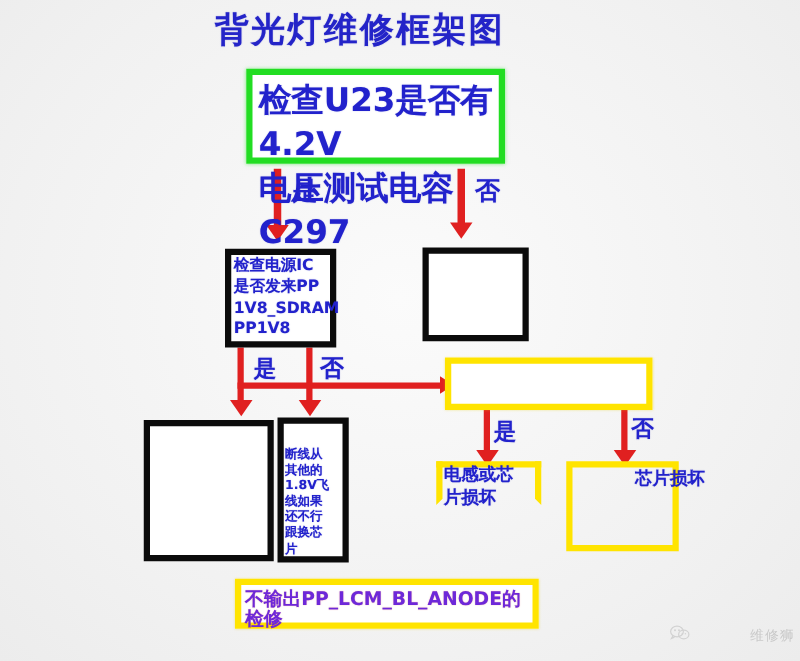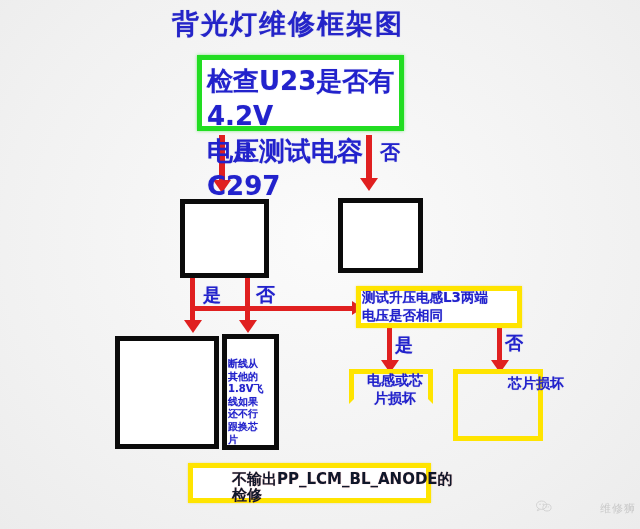--- a/index.html
+++ b/index.html
@@ -54,23 +54,22 @@
 
   .txt{
     position:absolute;
     color:#2222cc;
     font-weight:bold;
     white-space:pre-line;
     line-height:1.06;
     text-shadow:0 0 1px rgba(30,30,190,.35);
   }
   .txt-red{
-    color:#0f172a;
+    color:#6d28d9;
     text-shadow:0 0 1px rgba(220,40,35,.4);
-    margin-left:36px;
   }
   .lbl{
     position:absolute;
     color:#2222cc;
     font-weight:bold;
     text-shadow:0 0 1px rgba(30,30,190,.4);
   }
 
   
   .vline{position:absolute;background:#e02020;}
@@ -127,40 +126,42 @@
 
     <div class="vline" style="left:497px;top:327px;width:5px;height:38px;"></div>
     <div class="ahead" style="left:491px;top:360px;"></div>
   </div>
 
   <div class="node box-green" style="left:197px;top:55px;width:207px;height:76px;"></div>
   <div class="txt" style="left:207px;top:64px;width:192px;font-size:26px;line-height:1.35;letter-spacing:0px;">检查U23是否有4.2V
 电压测试电容 C297</div>
 
   <div class="node box-black" style="left:180px;top:199px;width:89px;height:79px;"></div>
+  <div class="txt" style="left:187px;top:204px;width:80px;font-size:12.5px;line-height:1.34;">检查电源IC
+是否发来PP
+1V8_SDRAM
+PP1V8</div>
 
   <div class="node box-black" style="left:338px;top:198px;width:85px;height:75px;"></div>
 
   <div class="node box-black" style="left:115px;top:336px;width:104px;height:113px;"></div>
 
   <div class="node box-black" style="left:222px;top:334px;width:57px;height:116px;"></div>
   <div class="txt" style="left:228px;top:358px;width:54px;font-size:10px;line-height:1.26;">断线从
 其他的
 1.8V飞
 线如果
 还不行
 跟换芯
 片</div>
 
   <div class="node box-yellow" style="left:356px;top:286px;width:166px;height:42px;"></div>
-  <div class="txt" style="left:362px;top:289px;width:160px;font-size:13.5px;line-height:1.3;">测试升压电感L3两端
-电压是否相同</div>
 
   <div class="node box-yellow-open" style="left:349px;top:369px;width:84px;height:35px;border-bottom-color:transparent;"></div>
-  <div class="txt" style="left:355px;top:372px;width:80px;font-size:14px;line-height:1.25;text-align:center;">电感或芯
+  <div class="txt" style="left:355px;top:372px;width:80px;font-size:14px;line-height:1.25;">电感或芯
 片损坏</div>
 
   <div class="node box-yellow-open" style="left:453px;top:369px;width:90px;height:72px;"></div>
   <div class="txt" style="left:460px;top:375px;width:84px;font-size:14px;line-height:1.25;margin-left:48px;">芯片损坏</div>
 
   <div class="node box-yellow" style="left:188px;top:463px;width:243px;height:40px;"></div>
   <div class="txt txt-red" style="left:196px;top:472px;width:232px;font-size:15px;letter-spacing:0px;">不输出PP_LCM_BL_ANODE的检修</div>
 
   <div class="lbl" style="left:234px;top:139px;font-size:20px;">是</div>
   <div class="lbl" style="left:380px;top:139px;font-size:20px;">否</div>

